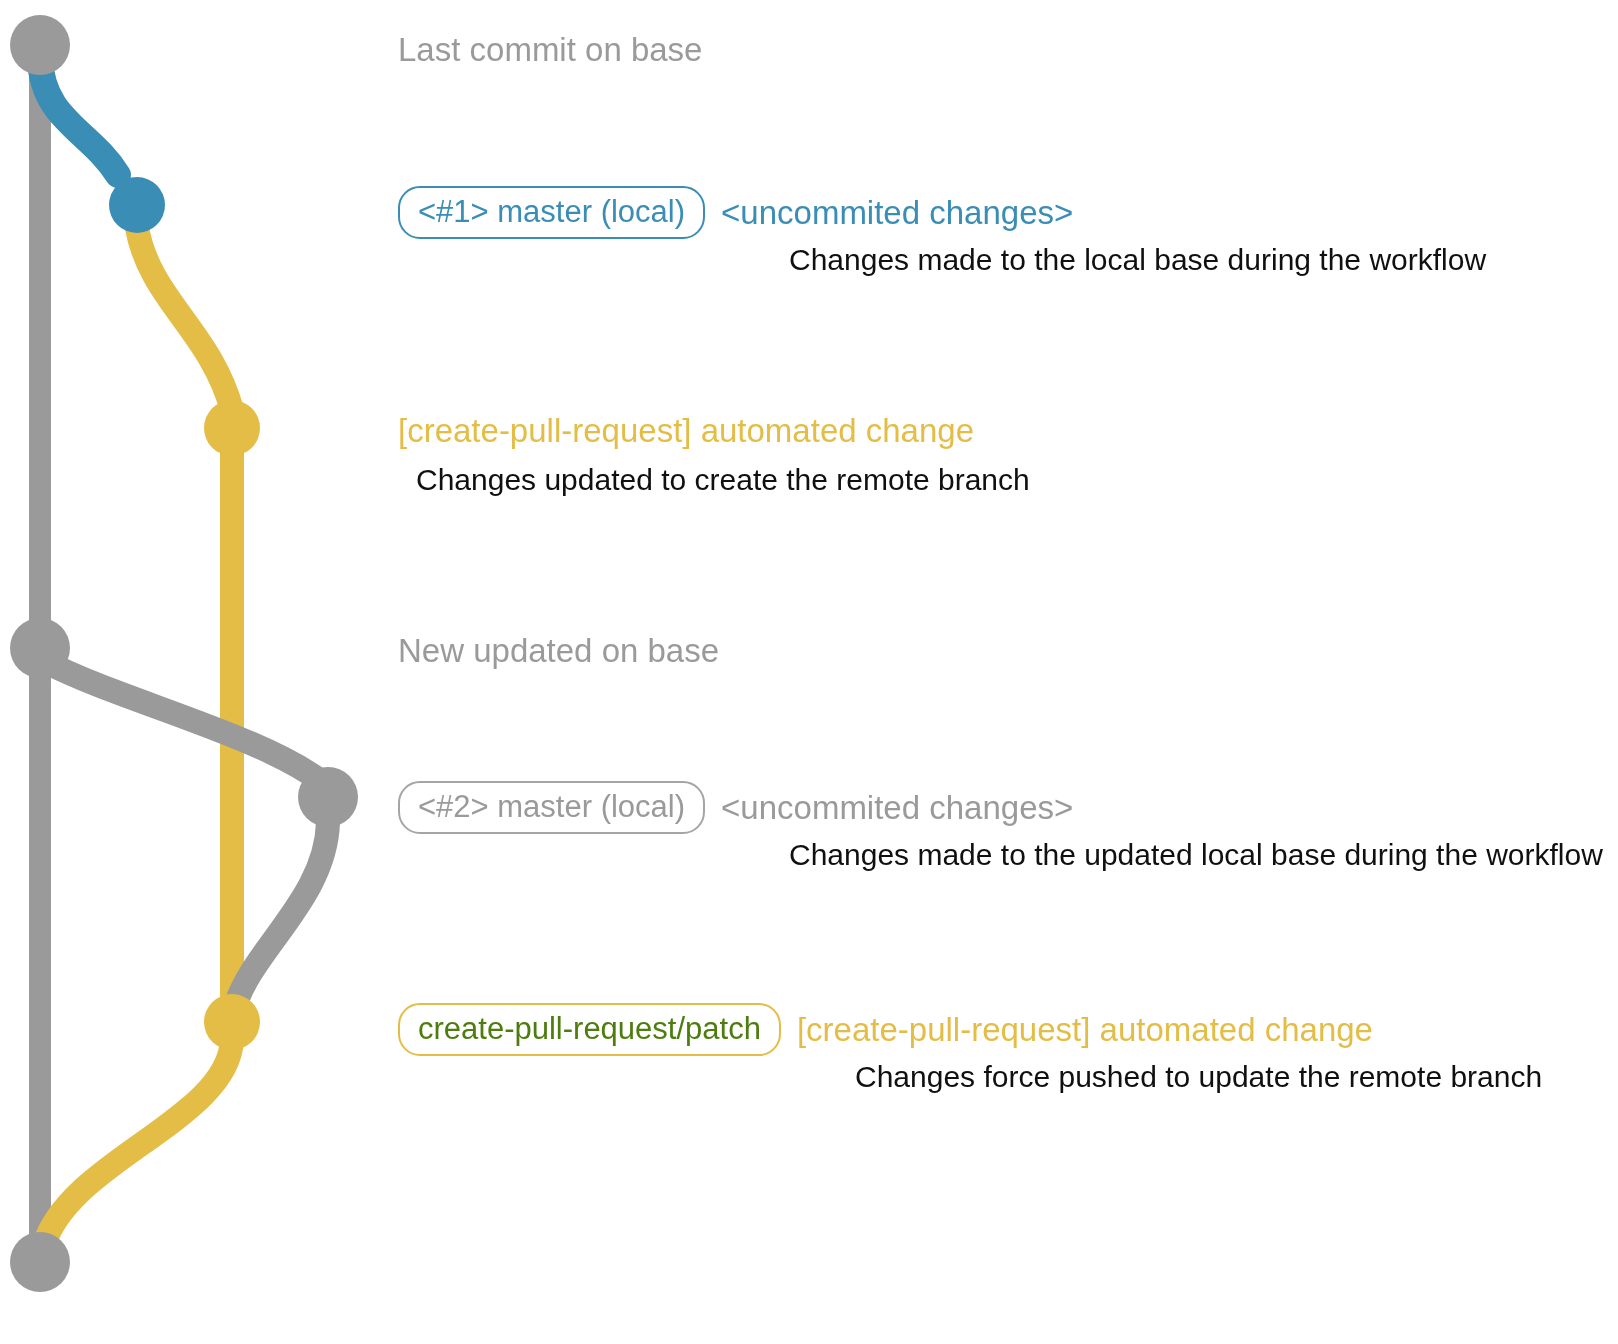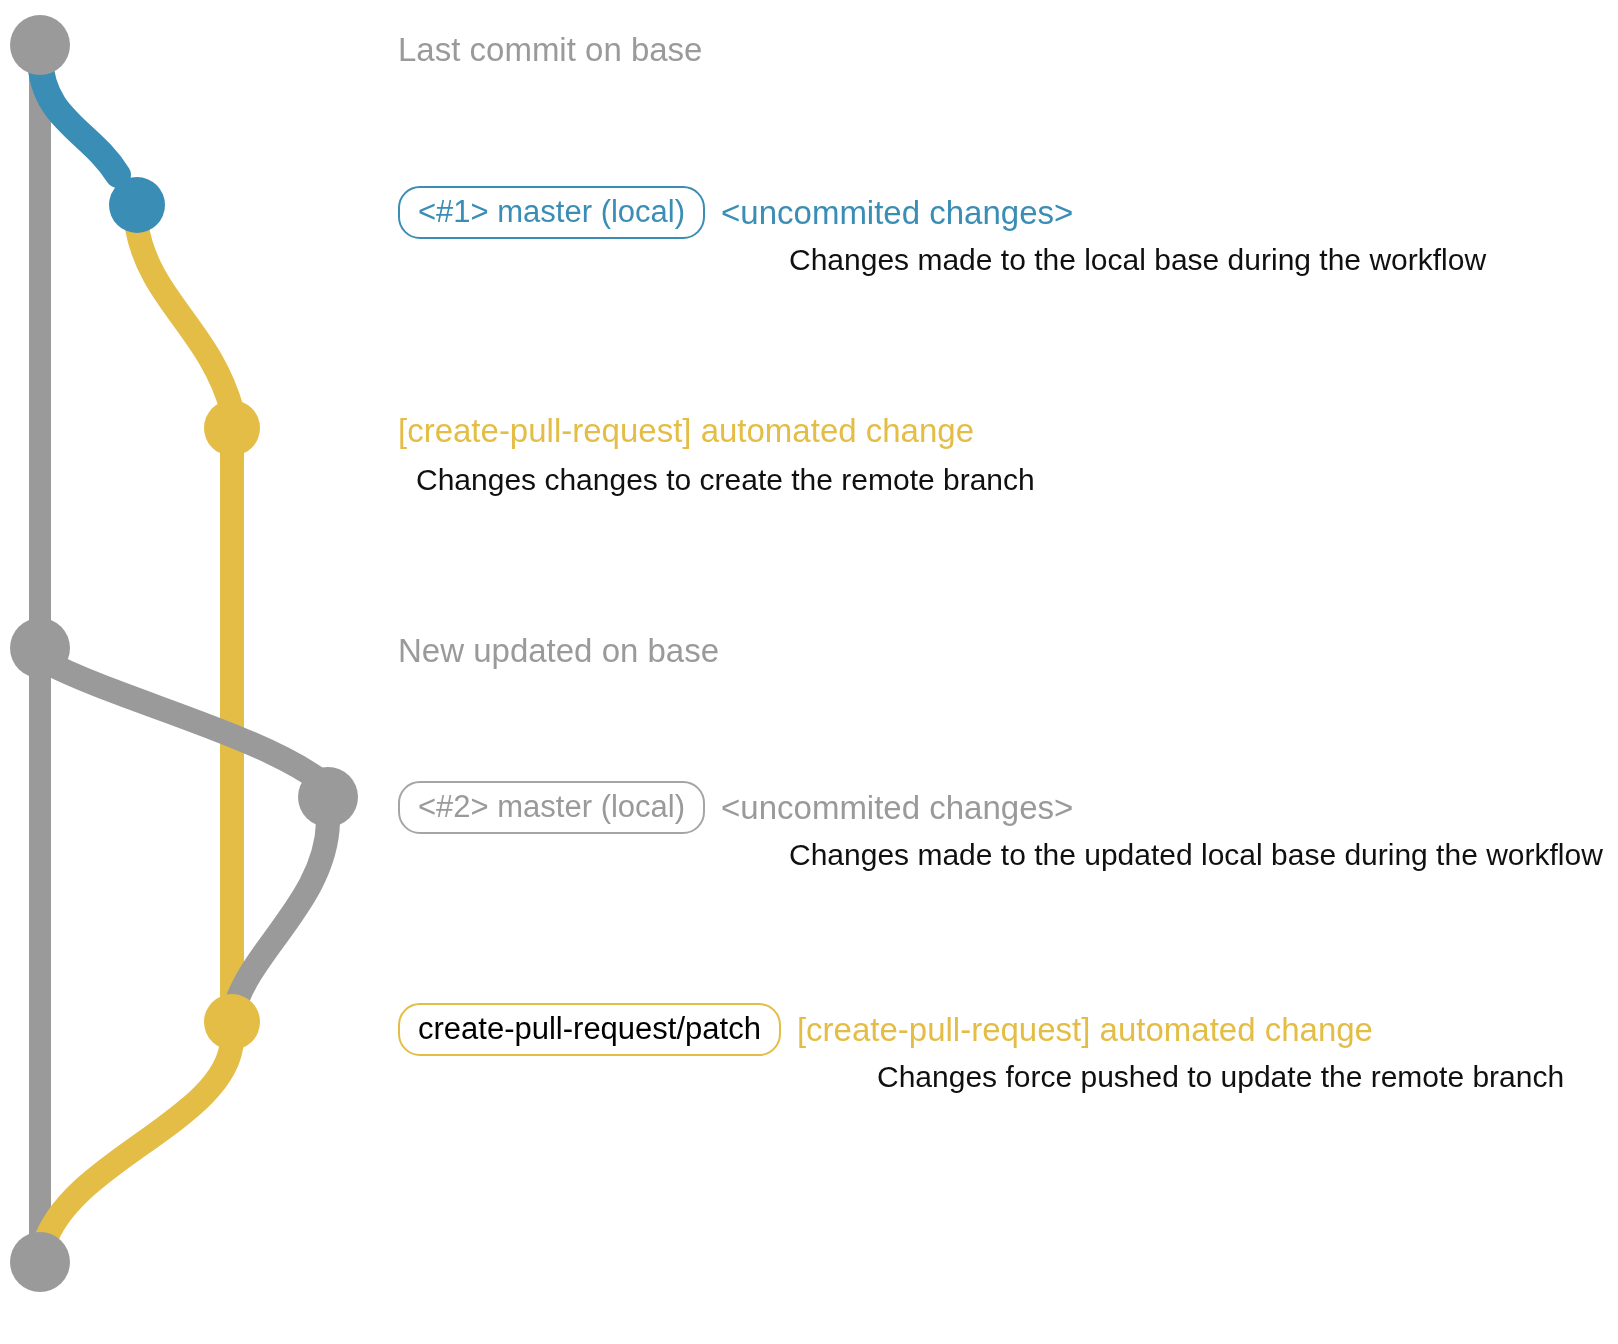--- a/index.html
+++ b/index.html
@@ -57,21 +57,21 @@
     border-radius: 22px;
     padding: 8px 18px 10px 18px;
     font-family: "Liberation Sans", sans-serif;
     font-size: 31px;
     line-height: 1.0;
     color: #9a9a9a;
     white-space: nowrap;
     background: #ffffff;
   }
   .badge.blue { border-color: #3a8db4; color: #3a8db4; }
-  .badge.yellow { border-color: #e3bd45; color: #000000; }
+  .badge.yellow { border-color: #e3bd45; color: #4d7c0f; }
   .badge.gray { border-color: #a5a5a5; color: #9a9a9a; }
 
   
   .msg {
     font-family: "Liberation Sans", sans-serif;
     font-size: 33px;
     line-height: 1.0;
     white-space: nowrap;
     padding-top: 10px;
   }
@@ -126,32 +126,32 @@
 
   <div class="row" style="left:398px; top:186px;">
     <span class="badge blue">&lt;#1&gt; master (local)</span>
     <span class="msg blue" style="margin-left:16px;">&lt;uncommited changes&gt;</span>
   </div>
   <div class="note" style="left:789px; top:245px;">Changes made to the local base during the workflow</div>
 
   <div class="row" style="left:398px; top:414px;">
     <span class="heading-text yellow">[create-pull-request] automated change</span>
   </div>
-  <div class="note" style="left:416px; top:465px;">Changes changes to create the remote branch</div>
+  <div class="note" style="left:416px; top:465px;">Changes updated to create the remote branch</div>
 
   <div class="row" style="left:398px; top:634px;">
     <span class="heading-text">New updated on base</span>
   </div>
 
   <div class="row" style="left:398px; top:781px;justify-content:flex-end;">
     <span class="badge gray">&lt;#2&gt; master (local)</span>
     <span class="msg gray" style="margin-left:16px;">&lt;uncommited changes&gt;</span>
   </div>
   <div class="note" style="left:789px; top:840px;">Changes made to the updated local base during the workflow</div>
 
   <div class="row" style="left:398px; top:1003px;">
     <span class="badge yellow">create-pull-request/patch</span>
     <span class="msg yellow" style="margin-left:16px;">[create-pull-request] automated change</span>
   </div>
-  <div class="note" style="left:877px; top:1062px;">Changes force pushed to update the remote branch</div>
+  <div class="note" style="left:855px; top:1062px;">Changes force pushed to update the remote branch</div>
 
 
 </div>
 
 </body></html>

